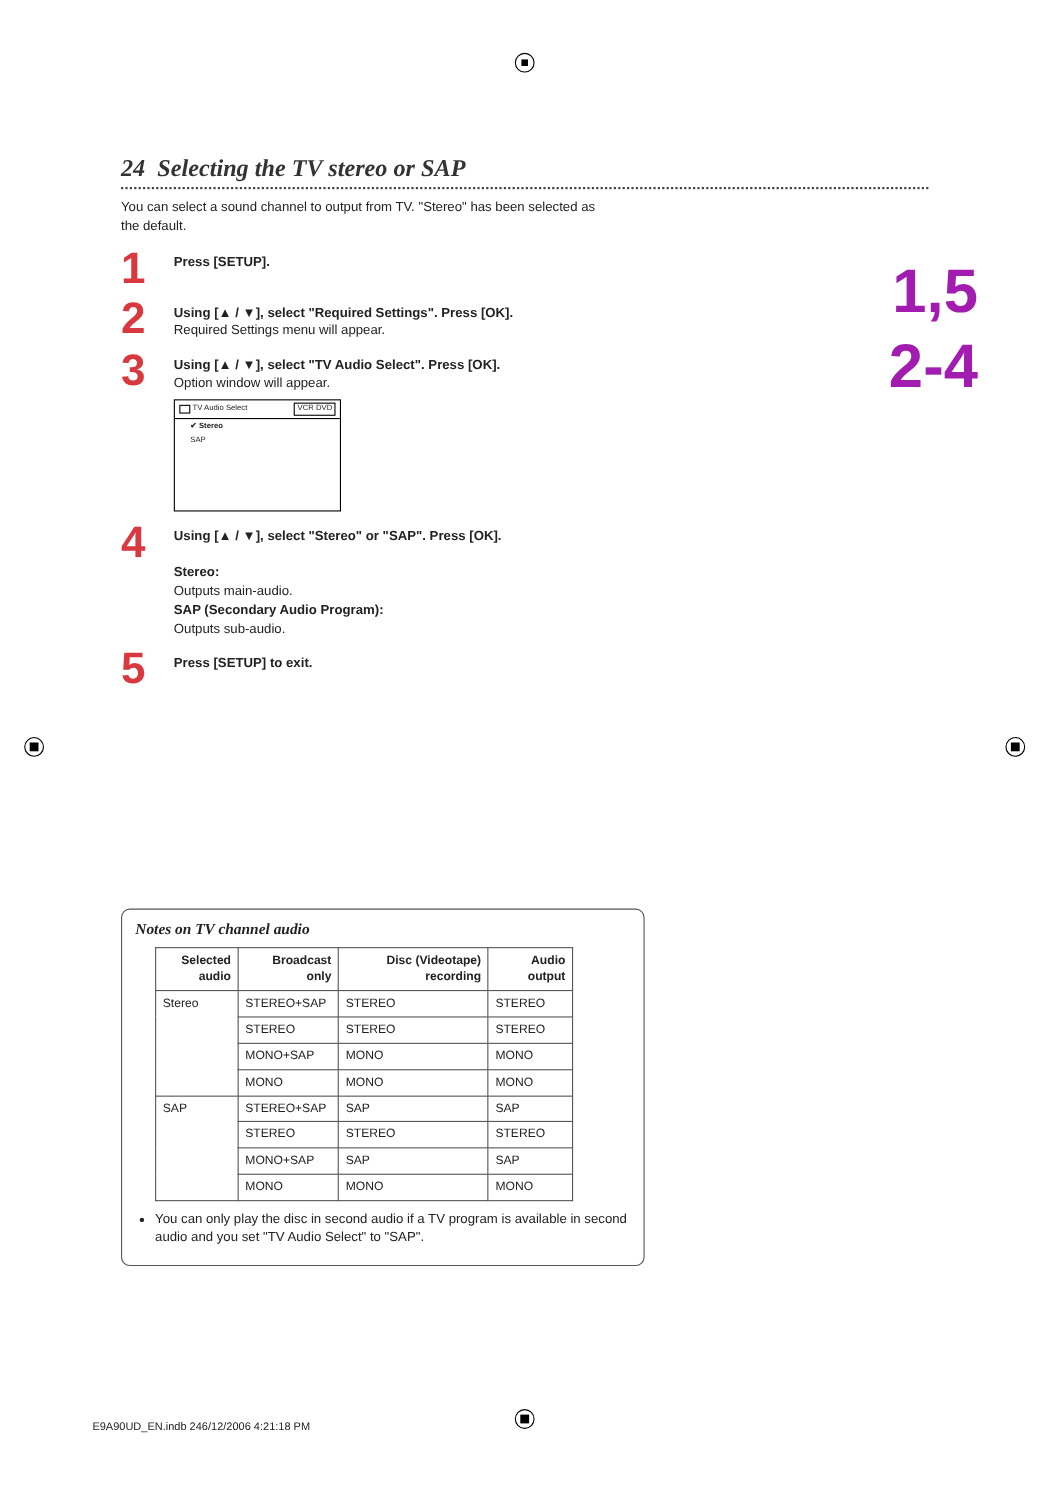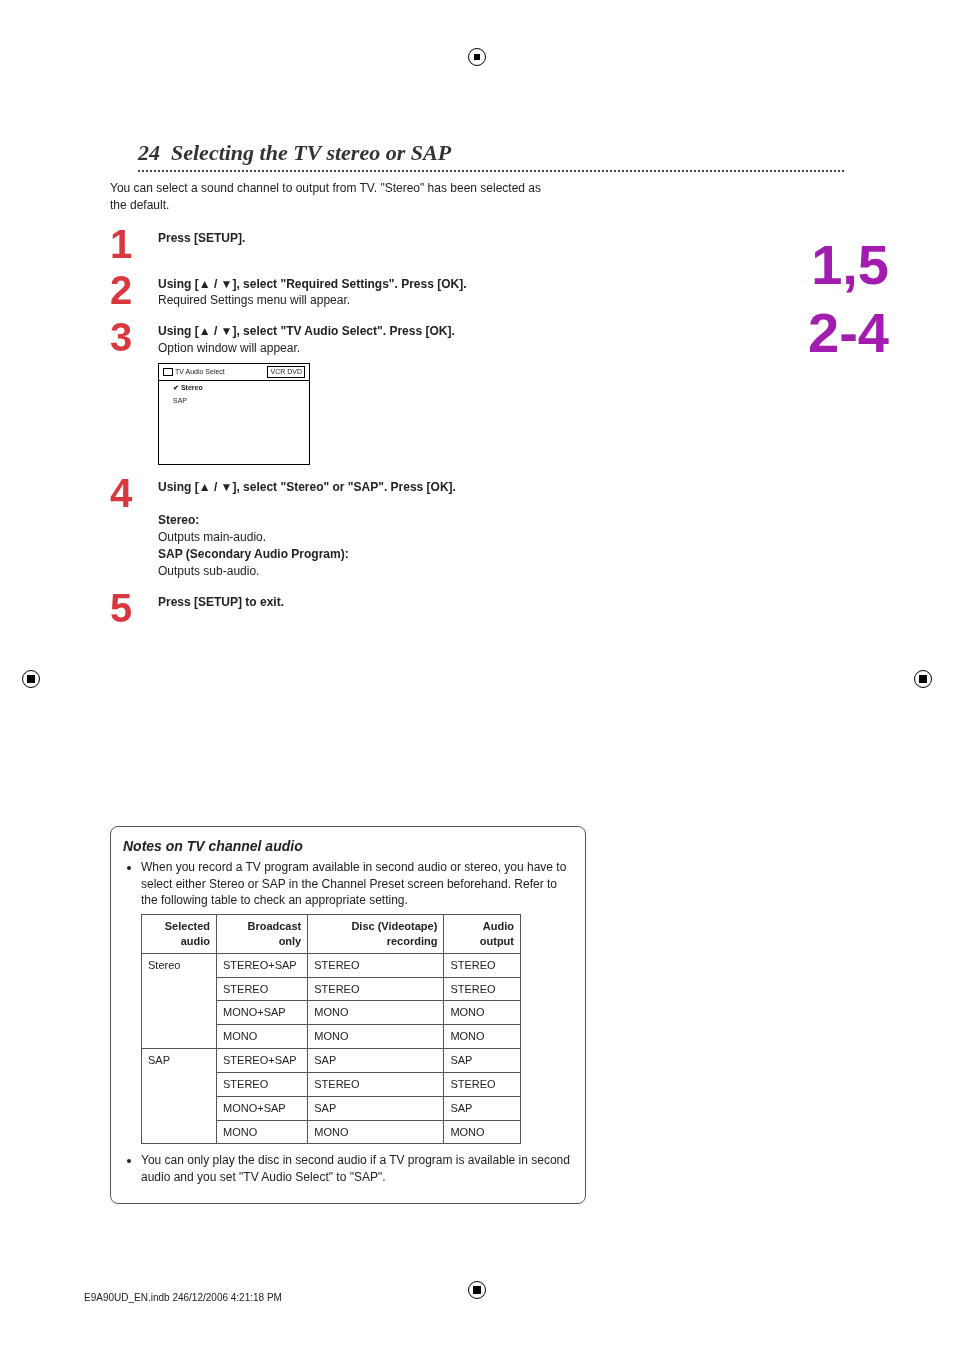--- a/index.html
+++ b/index.html
@@ -20,21 +20,20 @@
   }
   .chapter-header {
     font-family: "Times New Roman", Times, serif;
     font-style: italic;
     font-weight: bold;
     font-size: 22px;
     color: #333;
     border-bottom: 2px dotted #444;
     padding-bottom: 4px;
     margin-bottom: 8px;
-    margin-left: 28px;
   }
   .intro {
     font-size: 12px;
     line-height: 1.4;
     max-width: 440px;
     margin-bottom: 12px;
   }
   .steps-block { position: relative; }
   .step {
     display: flex;
@@ -100,21 +99,21 @@
   .notes-box {
     border: 1px solid #555;
     border-radius: 8px;
     padding: 10px 12px 12px;
     width: 450px;
     margin-top: 200px;
     font-size: 12px;
     line-height: 1.35;
   }
   .notes-title {
-    font-family: Liberation Sans, sans-serif;
+    font-family: Liberation Serif, serif;
     font-style: italic;
     font-weight: bold;
     font-size: 14px;
     margin-bottom: 4px;
   }
   .notes-box ul {
     list-style: disc;
     padding-left: 18px;
     margin: 2px 0 6px;
   }
@@ -265,23 +264,20 @@
 
   </div>
 
   <div class="callouts">
     <div class="callout">1,5</div>
     <div class="callout">2-4</div>
   </div>
 
   <div class="notes-box">
     <div class="notes-title">Notes on TV channel audio</div>
-    <ul>
-      <li>When you record a TV program available in second audio or stereo, you have to select either Stereo or SAP in the Channel Preset screen beforehand. Refer to the following table to check an appropriate setting.</li>
-    </ul>
     <table class="audio-table">
       <thead>
         <tr>
           <th>Selected audio</th>
           <th>Broadcast only</th>
           <th>Disc (Videotape) recording</th>
           <th>Audio output</th>
         </tr>
       </thead>
       <tbody>

